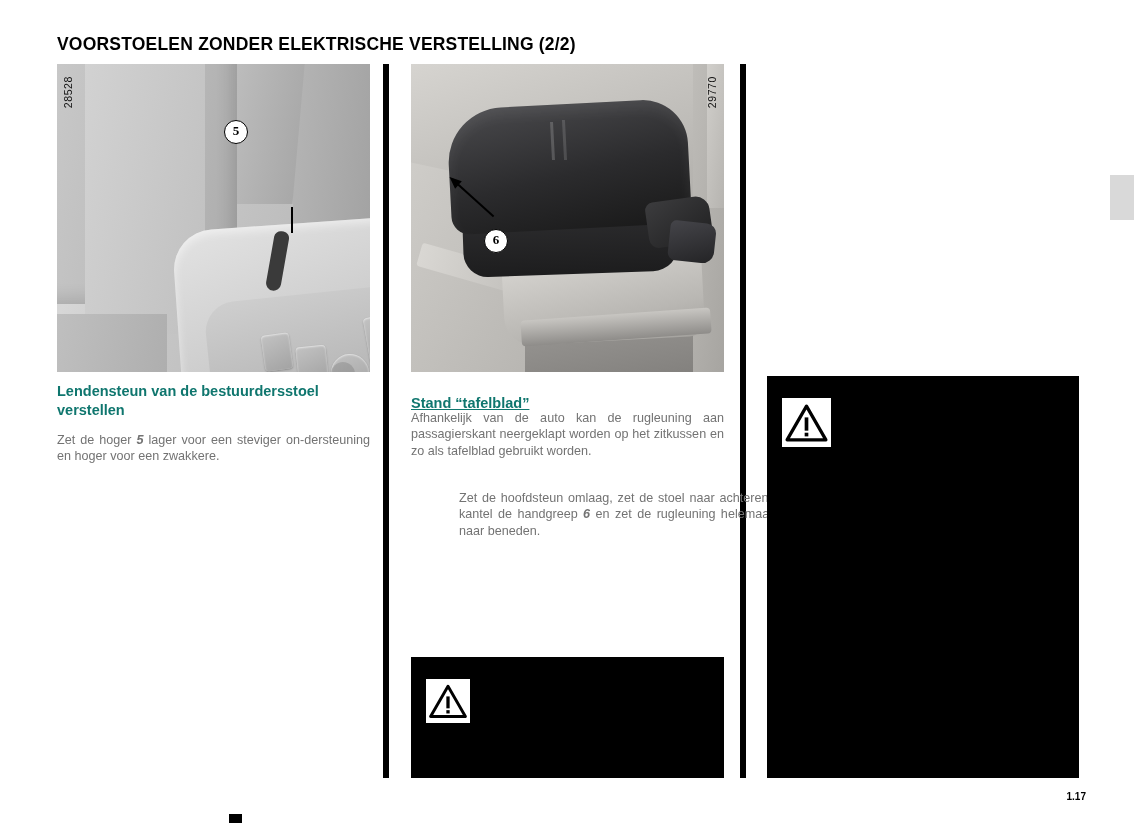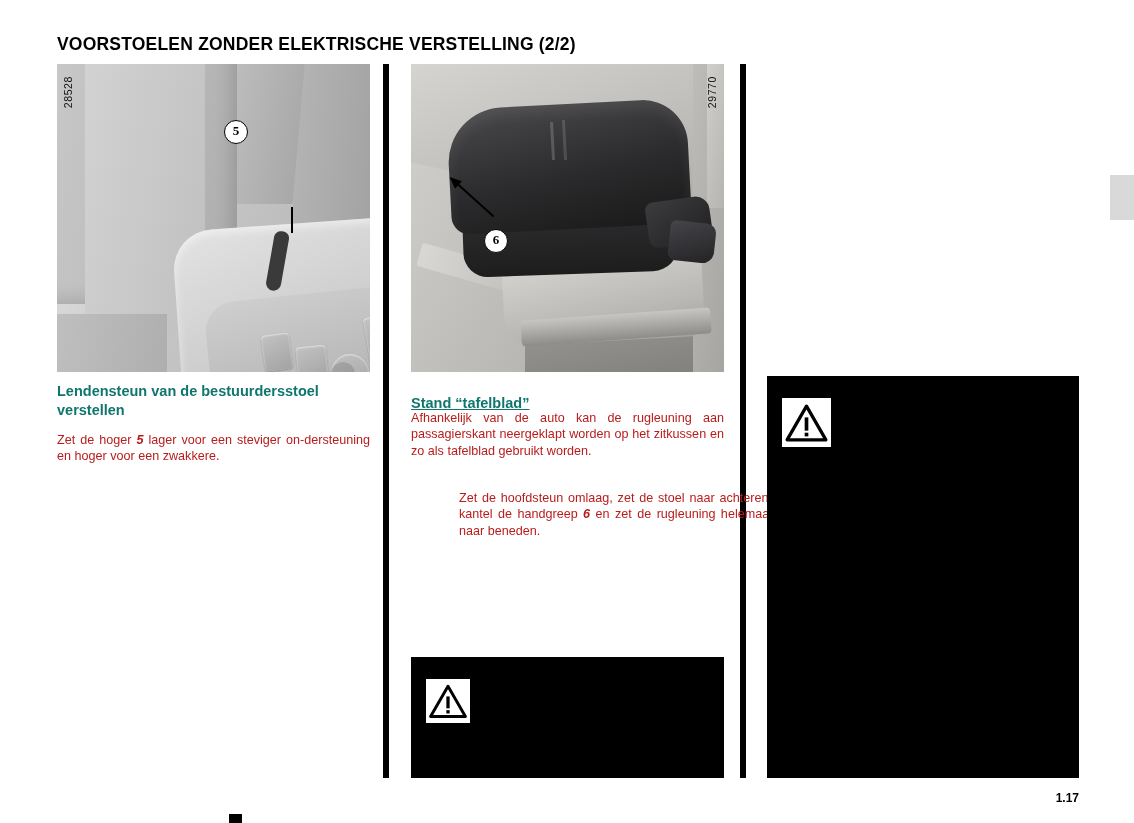--- a/index.html
+++ b/index.html
@@ -100,21 +100,21 @@
     position: absolute;
     font-size: 14.5px;
     font-weight: bold;
     line-height: 19px;
     color: #0f766e;
   }
   .body-text {
     position: absolute;
     font-size: 12.6px;
     line-height: 16.4px;
-    color: #b91c1c;
+    color: #737373;
     text-align: justify;
   }
   .body-text b { font-weight: bold; font-style: italic; }
 
   .head-1 { left: 57px; top: 382px; width: 300px; }
   .para-1 { left: 57px; top: 432px; width: 313px; }
 
   .head-2 { left: 411px; top: 394px; width: 300px; text-decoration: underline; }
   .para-2 { left: 411px; top: 410px; width: 313px; }
   .para-3 { left: 411px; top: 490px; width: 313px; margin-left: 48px; }
@@ -142,23 +142,23 @@
     border: 2px solid #000;
     box-sizing: border-box;
   }
   .warn-icon-mid { left: 13px; top: 20px; width: 48px; height: 48px; }
   .warn-icon-right { left: 13px; top: 20px; width: 53px; height: 53px; }
   .warn-icon svg { display: block; width: 100%; height: 100%; }
 
   
   .page-number {
     position: absolute;
-    right: 55px;
+    right: 48px;
     top: 791px;
-    font-size: 12px;
+    font-size: 10px;
     font-weight: bold;
     color: #000;
   }
 
   
   .bottom-marker {
     position: absolute;
     left: 229px;
     top: 814px;
     width: 13px;

